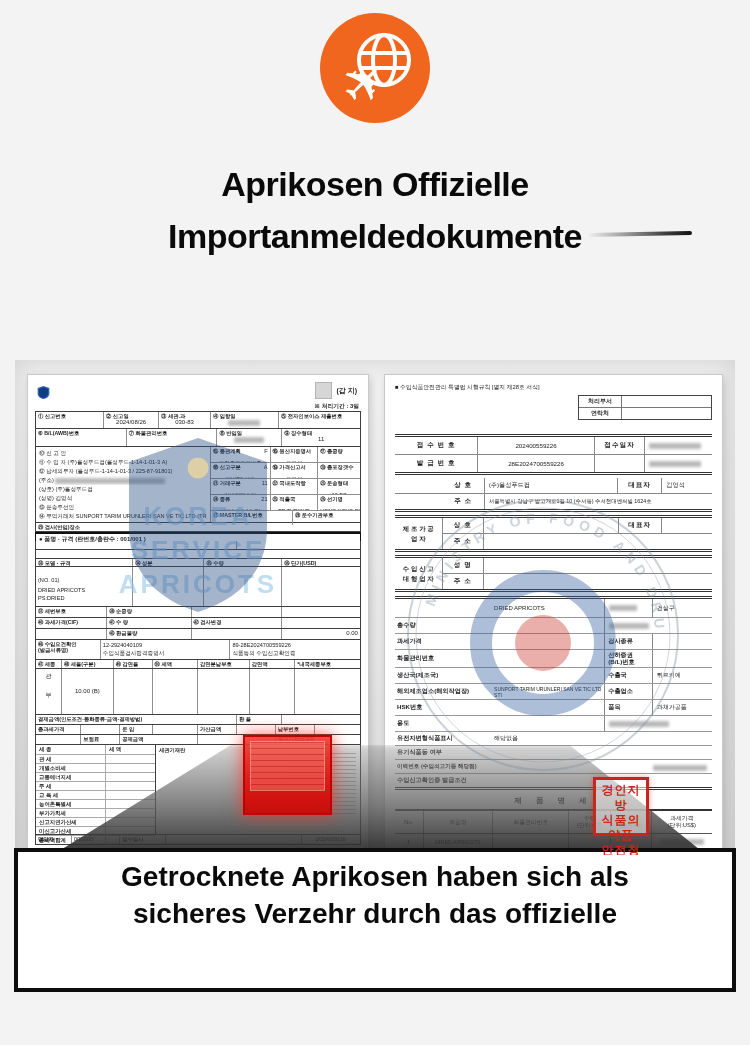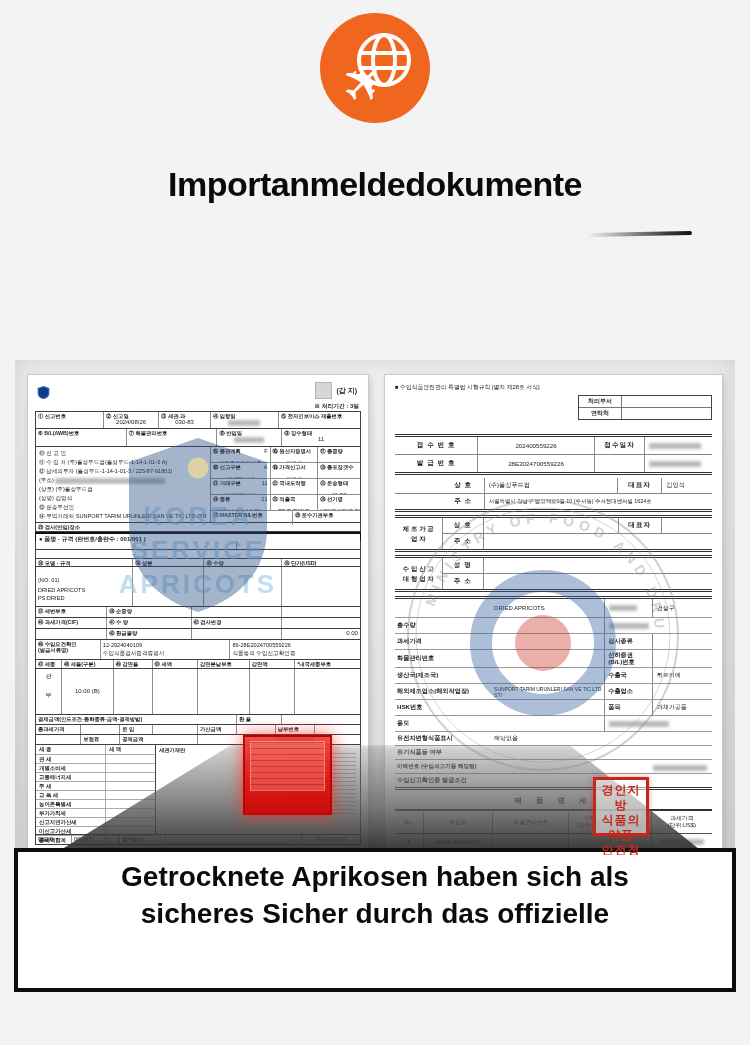--- a/index.html
+++ b/index.html
@@ -101,20 +101,21 @@
       <circle cx="64" cy="47" r="25"></circle>
       <ellipse cx="64" cy="47" rx="11" ry="25"></ellipse>
       <line x1="40" y1="40" x2="88" y2="40"></line>
       <line x1="40" y1="55" x2="88" y2="55"></line>
     </g>
     <text x="23" y="90" font-size="52" fill="#fff" transform="rotate(-45 42 72)" font-family="DejaVu Sans">✈</text>
   </svg>
 </div>
 
 <div class="headline">
+  <div>Aprikosen  Offizielle</div>
   <div>Importanmeldedokumente</div>
   <i class="streak"></i>
 </div>
 
 <div class="panel">
 
   <div class="doc ldoc">
     <div class="ld-top">
       <svg class="shield" viewBox="0 0 20 22">
         <path d="M10 1 L19 4 V12 C19 17 15 20 10 21 C5 20 1 17 1 12 V4 Z" fill="#2f62b0"></path>
@@ -697,14 +698,14 @@
       <circle cx="142" cy="150" r="62" fill="none" stroke="#35629f" stroke-width="22"></circle>
       <circle cx="142" cy="150" r="28" fill="#cc3830"></circle>
     </svg>
   </div>
 
   <i class="floor"></i>
 </div>
 
 <div class="claim">
   <div>Getrocknete Aprikosen haben sich als</div>
-  <div>sicheres Sicher durch das offizielle</div>
+  <div>sicheres Verzehr durch das offizielle</div>
 </div>
 
 </body></html>

